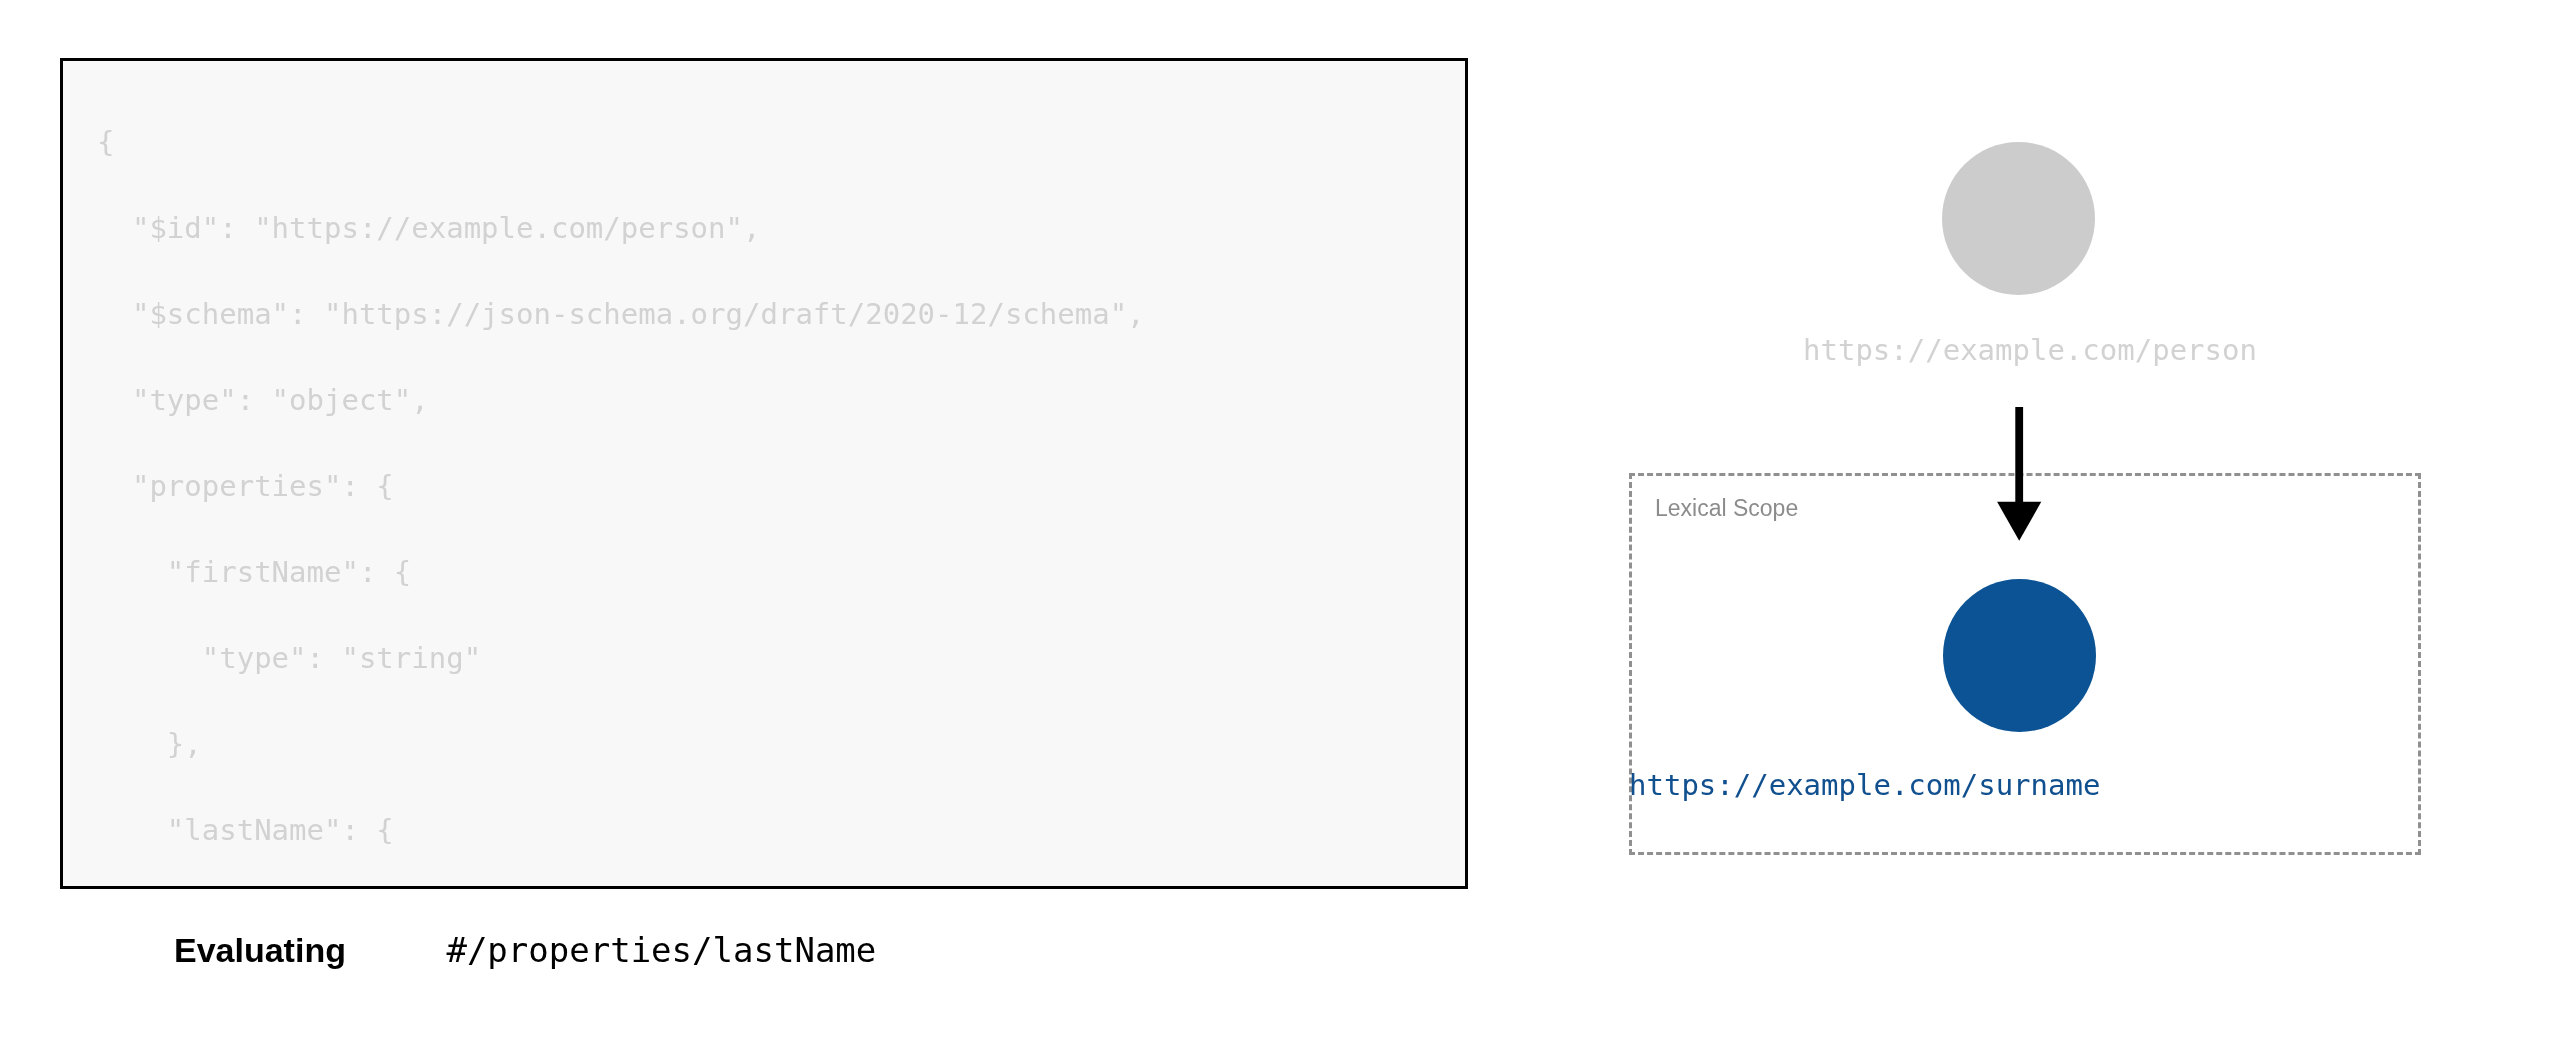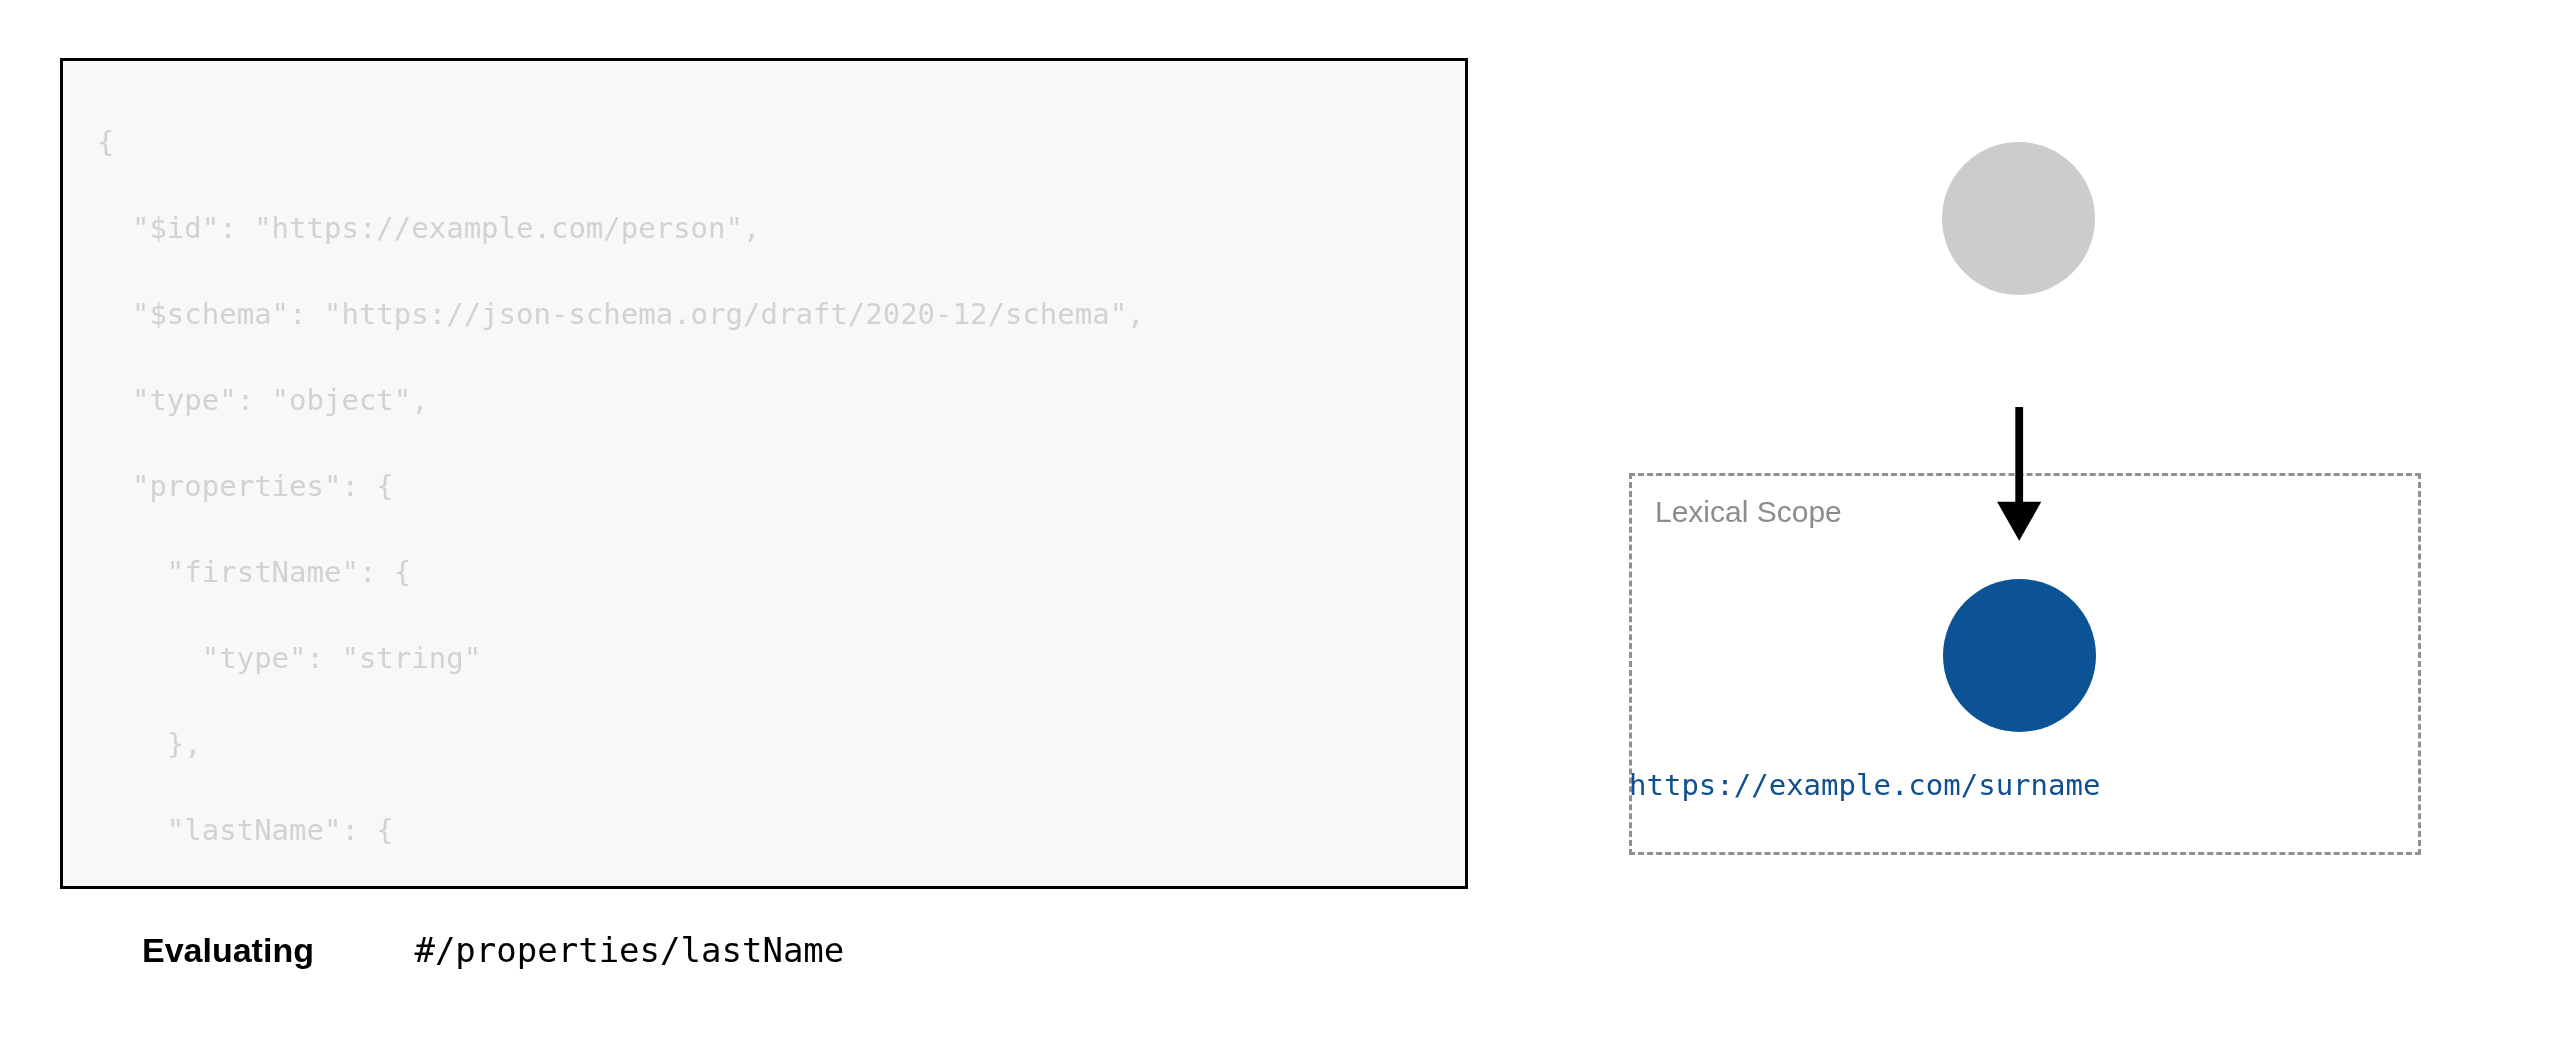--- a/index.html
+++ b/index.html
@@ -69,20 +69,21 @@
   }
 
   #caption-left {
     left: 142px;
     top: 930px;
   }
 
   #caption-left .cap-bold {
     font-family: "Liberation Sans", "DejaVu Sans", sans-serif;
     font-weight: bold;
+    margin-left: 32px;
   }
 
   #caption-left .cap-mono {
     font-family: "DejaVu Sans Mono", "Liberation Mono", monospace;
     font-weight: normal;
     margin-left: 40px;
   }
 
   
 
@@ -125,21 +126,21 @@
     box-sizing: border-box;
     border: 3.2px dashed #909090;
     background: transparent;
   }
 
   #scope-box-label {
     position: absolute;
     left: 122px;  
     top: 495px;
     font-family: "Liberation Sans", "DejaVu Sans", sans-serif;
-    font-size: 30px;
+    font-size: 23px;
     color: #8c8c8c;
     white-space: nowrap;
   }
 
   #arrow {
     position: absolute;
     left: 455px;  
     top: 403px;
     width: 65px;
     height: 143px;
@@ -195,20 +196,21 @@
     <div class="caption" id="caption-left">
       <span class="cap-bold">Evaluating</span><span class="cap-mono"> </span><span class="cap-mono">#/properties/lastName</span>
     </div>
 
   </div>
 
   <div id="right-panel">
 
     <div id="node-root"></div>
 
+    <div id="label-root">https://example.com/person</div>
 
     <div id="scope-box"></div>
 
     <div id="scope-box-label">Lexical Scope</div>
 
     <svg id="arrow" viewBox="0 0 100 220" width="65" height="143" aria-hidden="true">
       <line x1="48" y1="6" x2="48" y2="168" stroke="#000000" stroke-width="12"></line>
       <polygon points="48,212 14,152 82,152" fill="#000000"></polygon>
     </svg>
 

